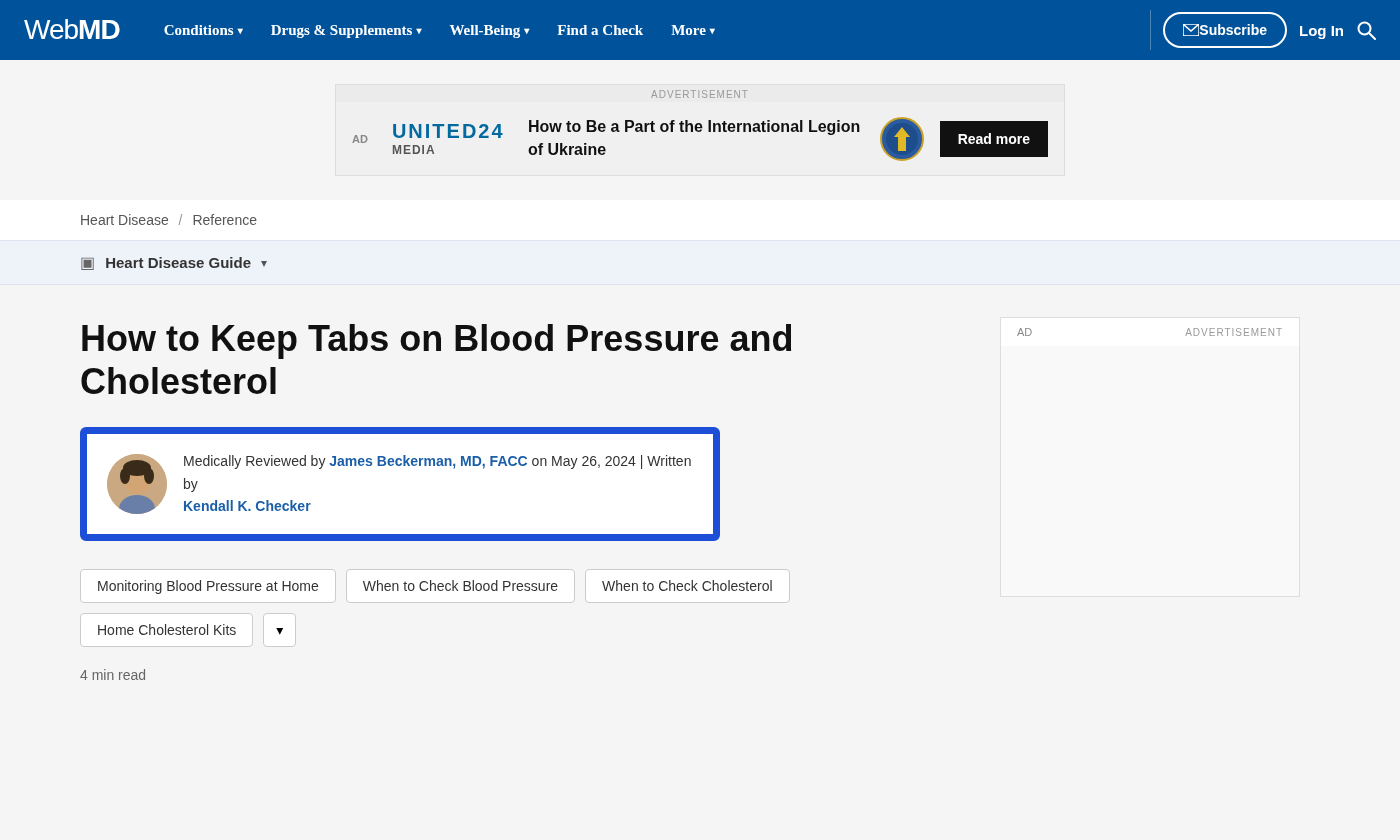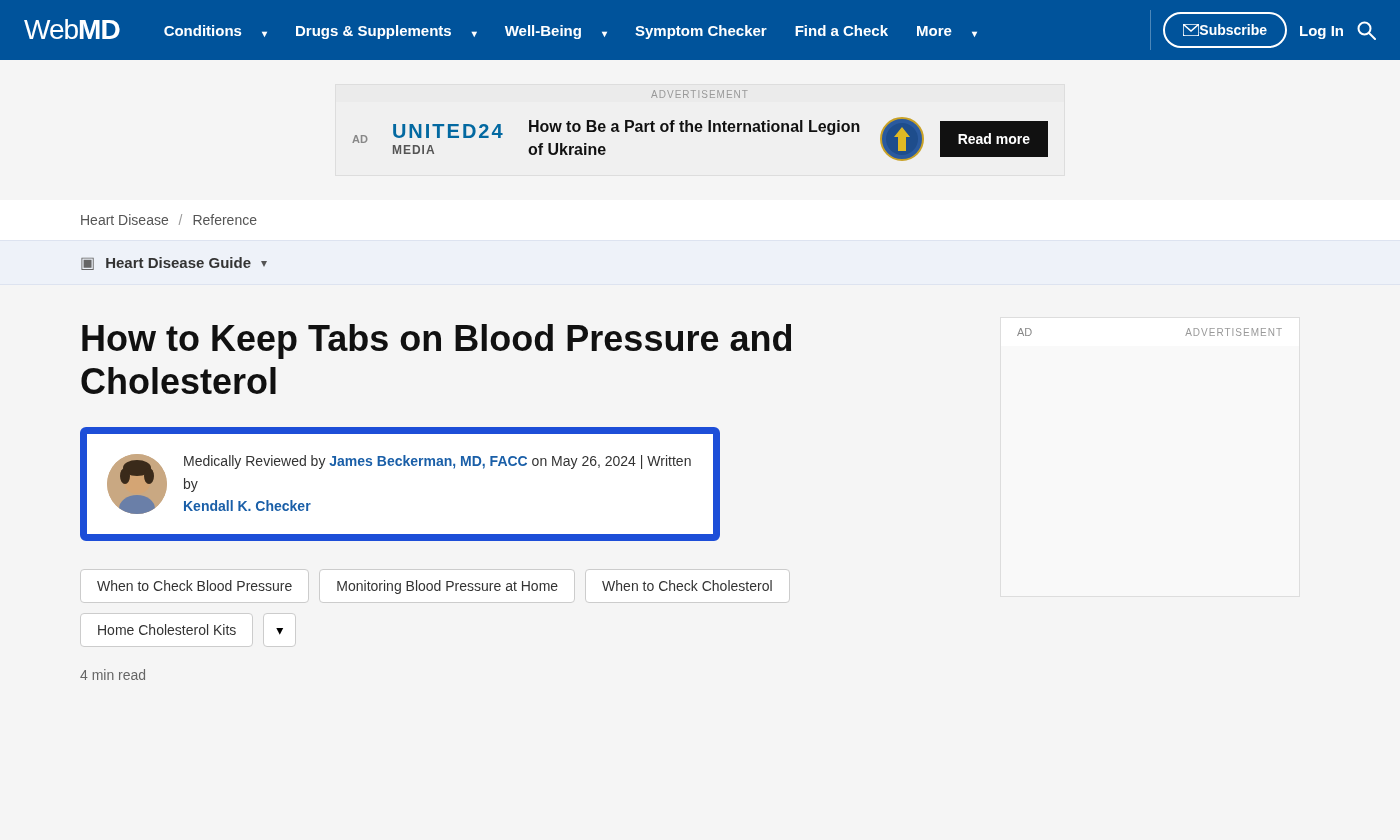--- a/index.html
+++ b/index.html
@@ -33,24 +33,25 @@
       flex: 1;
     }
     .nav-item {
       color: #fff;
       text-decoration: none;
       font-size: 15px;
       font-weight: 600;
       padding: 8px 12px;
       border-radius: 4px;
       display: flex;
-      align-items: flex-end;
-      gap: 20px;
-      white-space: nowrap;
-      cursor: pointer;
+      align-items: center;
+      gap: 4px;
+      white-space: nowrap;
+      cursor: pointer;
+      font-family: Liberation Serif, serif;
     }
     .nav-chevron {
       font-size: 10px;
       margin-top: 1px;
     }
     .nav-divider {
       width: 1px;
       height: 40px;
       background: rgba(255,255,255,0.3);
       margin: 0 12px;
@@ -353,23 +354,20 @@
       <span>Conditions</span>
       <span class="nav-chevron">▾</span>
     </a>
     <a class="nav-item">
       <span>Drugs &amp; Supplements</span>
       <span class="nav-chevron">▾</span>
     </a>
     <a class="nav-item">
       <span>Well-Being</span>
       <span class="nav-chevron">▾</span>
-    </a>
-    <a class="nav-item">
-      <span>Symptom Checker</span>
     </a>
     <a class="nav-item">
       <span>Find a Check</span>
     </a>
     <a class="nav-item">
       <span>More</span>
       <span class="nav-chevron">▾</span>
     </a>
   </div>
   <div class="nav-divider"></div>
@@ -449,22 +447,22 @@
           <span class="reviewed-label">Medically Reviewed by </span><a>James Beckerman, MD, FACC</a>
           <span class="date">on May 26, 2024</span>
           <span> | </span>
           <span>Written by</span>
           <br>
           <a>Kendall K. Checker</a>
         </div>
       </div>
 
       <div class="topic-tags">
+        <button class="topic-tag">Monitoring Blood Pressure at Home</button>
         <button class="topic-tag">When to Check Blood Pressure</button>
-        <button class="topic-tag">Monitoring Blood Pressure at Home</button>
         <button class="topic-tag">When to Check Cholesterol</button>
         <button class="topic-tag">Home Cholesterol Kits</button>
         <button class="topic-tag-more">
           <span>▾</span>
         </button>
       </div>
 
       <div class="read-time">4 min read</div>
     </div>
 

